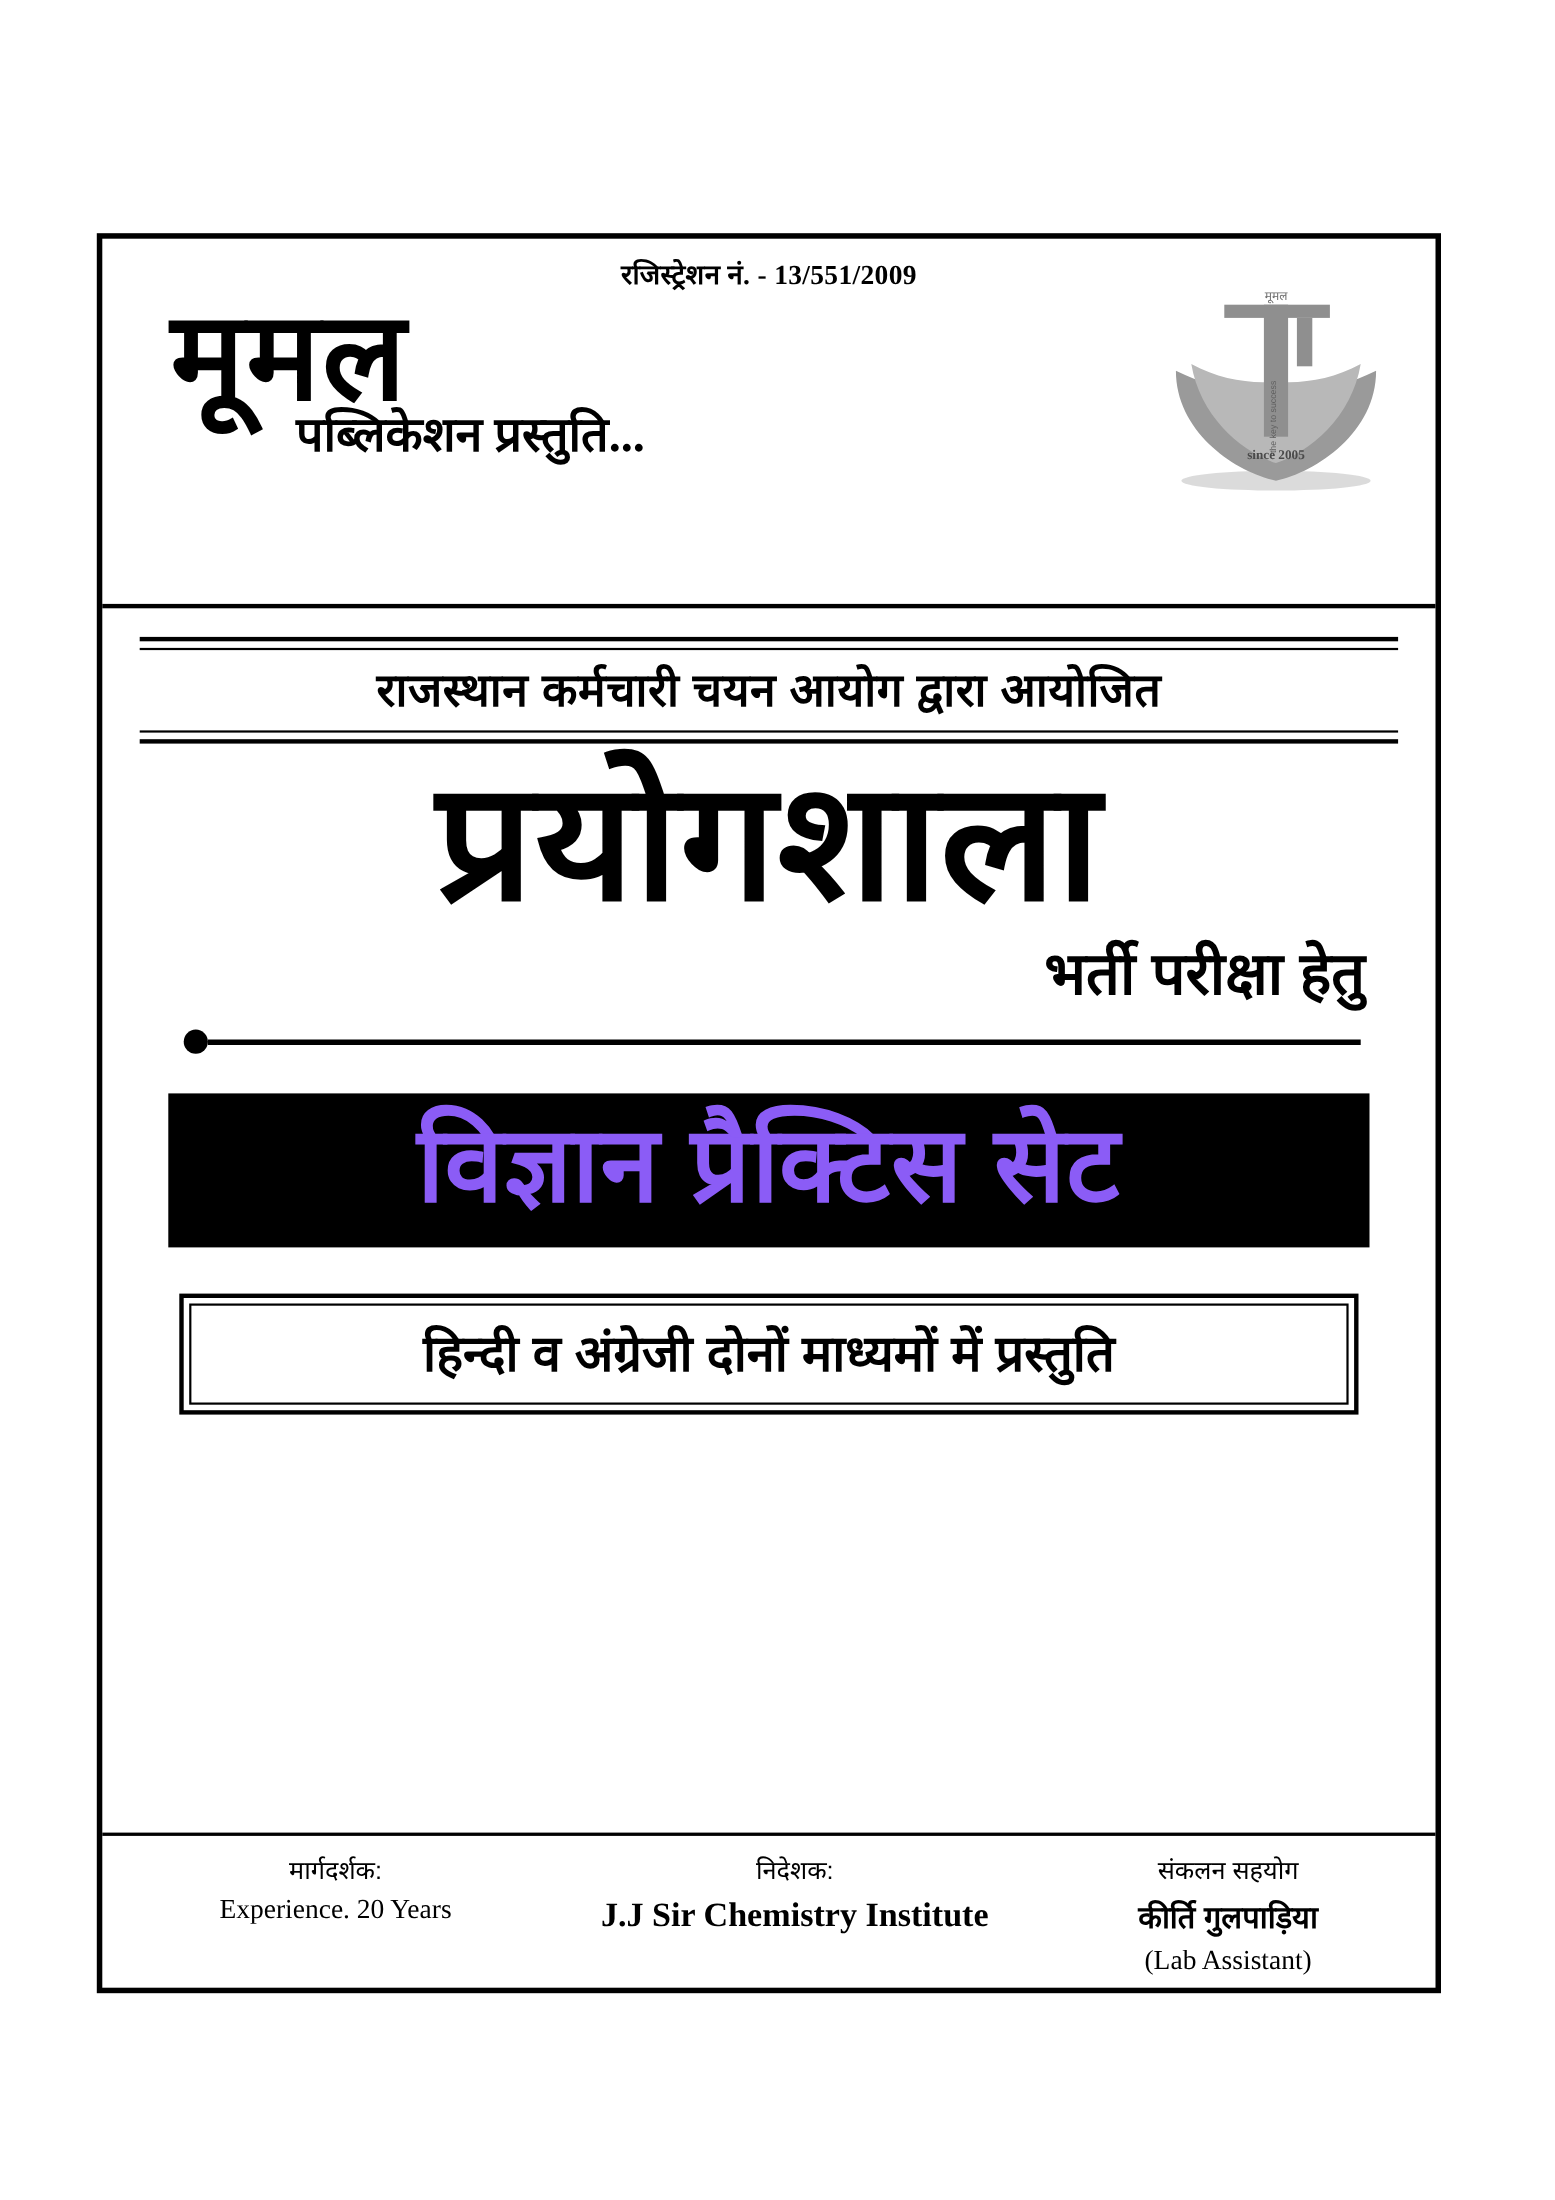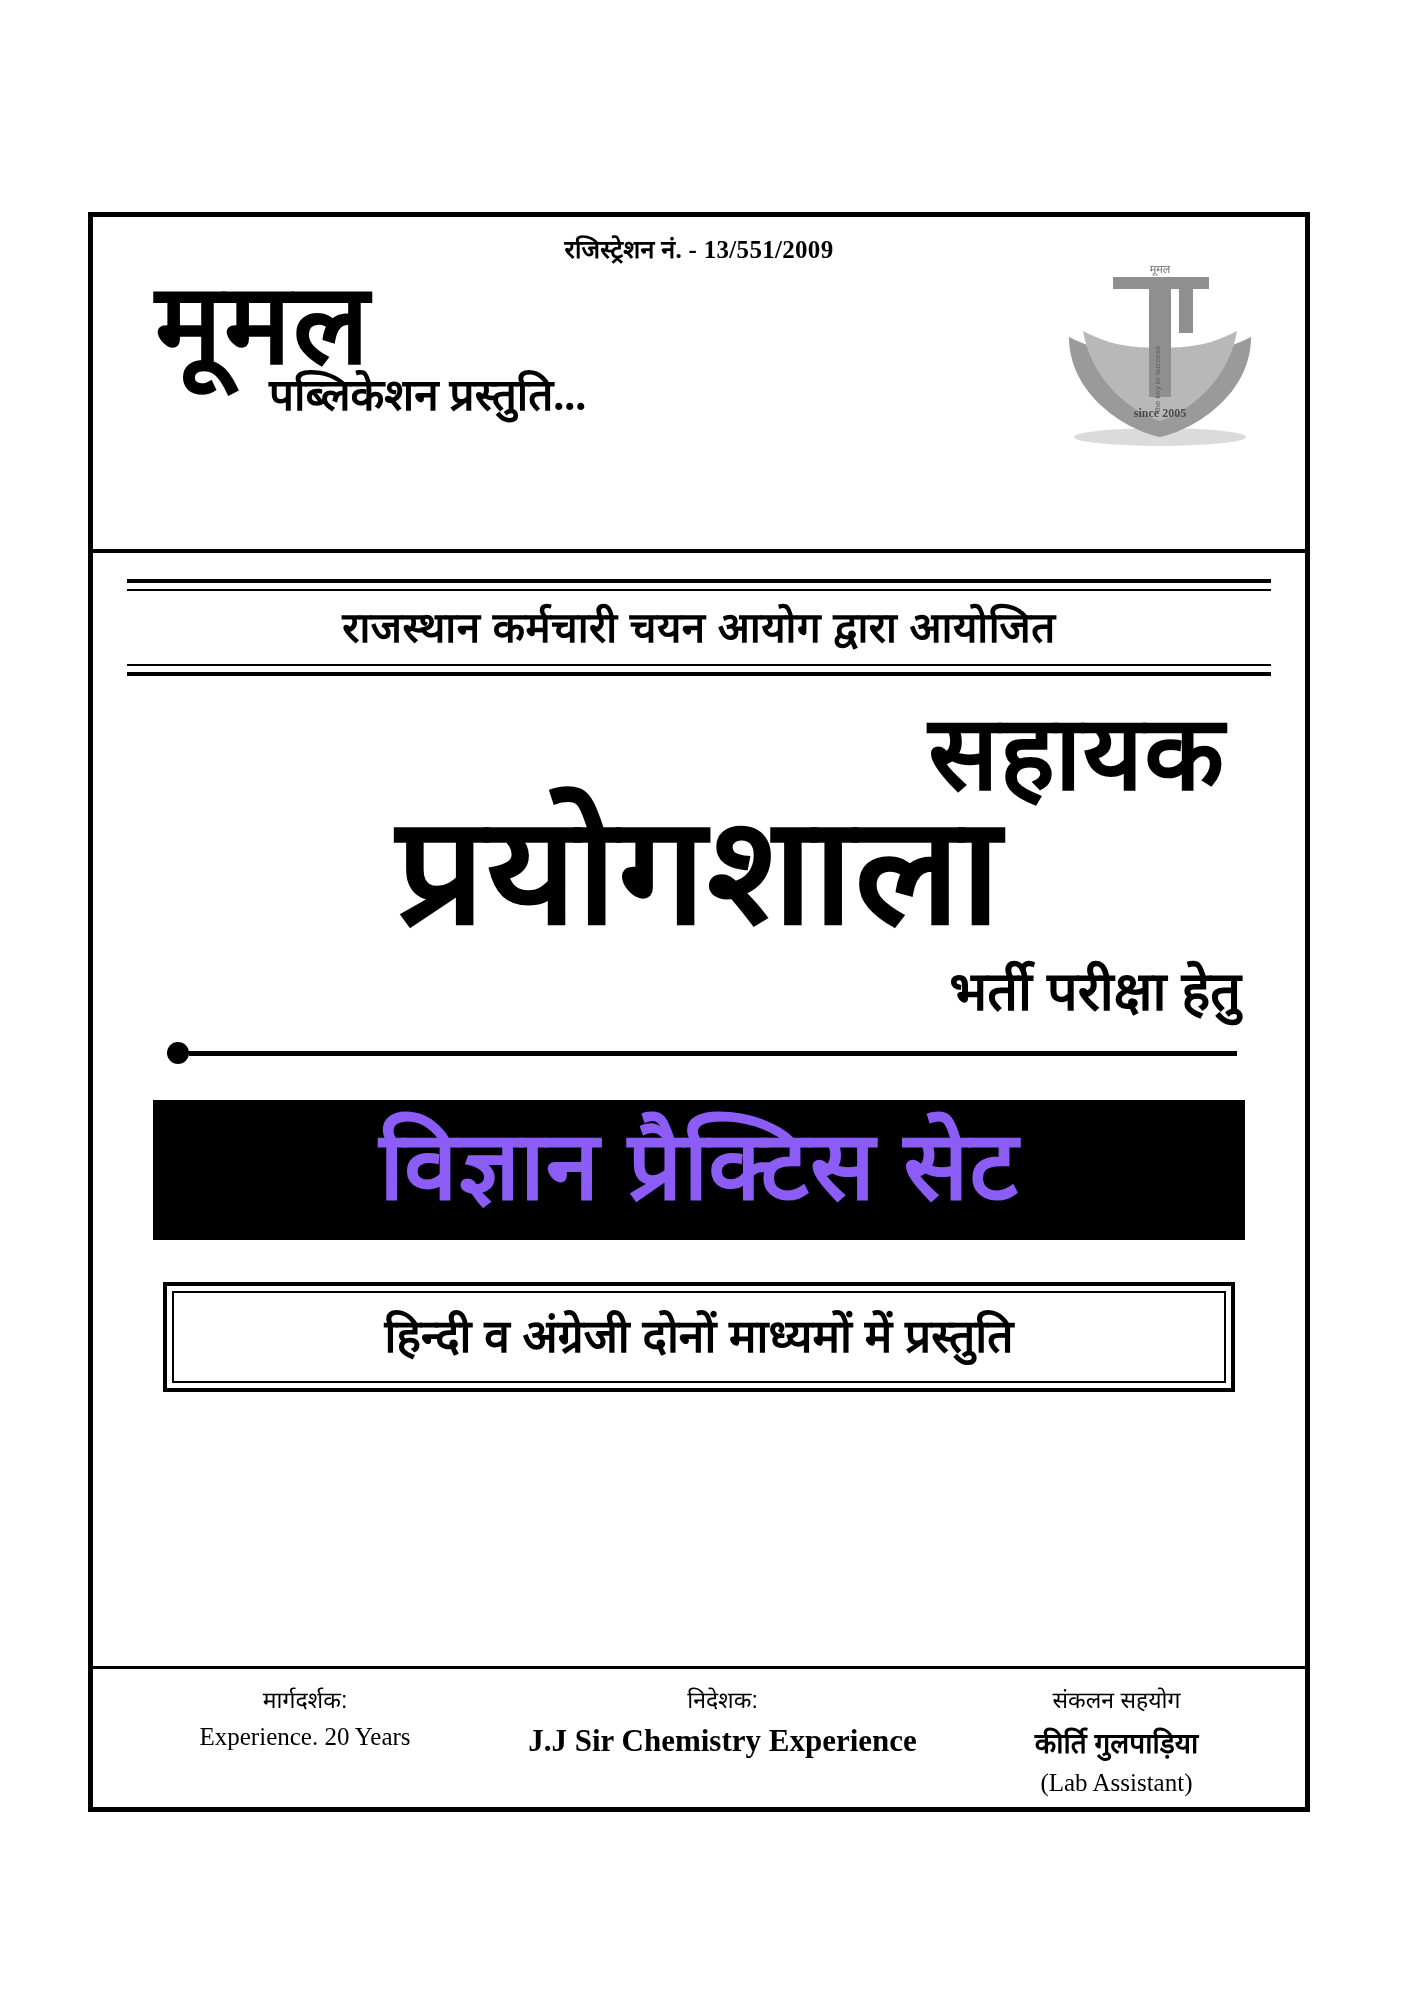--- a/index.html
+++ b/index.html
@@ -241,21 +241,20 @@
     </div>
   </div>
 
   <div class="content">
 
     <div class="org-line">
       <div class="inner">राजस्थान कर्मचारी चयन आयोग द्वारा आयोजित</div>
     </div>
 
     <div class="title-area">
-      <div class="title-1">सहायक</div>
       <div class="title-2">प्रयोगशाला</div>
       <div class="title-3">भर्ती परीक्षा हेतु</div>
     </div>
 
     <div class="deco-rule">
       <span class="deco-dot"></span>
       <span class="deco-bar"></span>
     </div>
 
     <div class="banner">विज्ञान प्रैक्टिस सेट</div>
@@ -265,21 +264,21 @@
     </div>
   </div>
 
   <div class="credits">
     <div class="credit-col left">
       <div class="credit-role">मार्गदर्शक:</div>
       <div class="credit-sub">Experience.  20 Years</div>
     </div>
     <div class="credit-col mid">
       <div class="credit-role">निदेशक:</div>
-      <div class="credit-name">J.J Sir Chemistry Experience</div>
+      <div class="credit-name">J.J Sir Chemistry Institute</div>
       <div class="credit-sub"></div>
     </div>
     <div class="credit-col right">
       <div class="credit-role">संकलन सहयोग</div>
       <div class="credit-name">कीर्ति गुलपाड़िया</div>
       <div class="credit-sub">(Lab Assistant)</div>
     </div>
   </div>
 
 </div>

